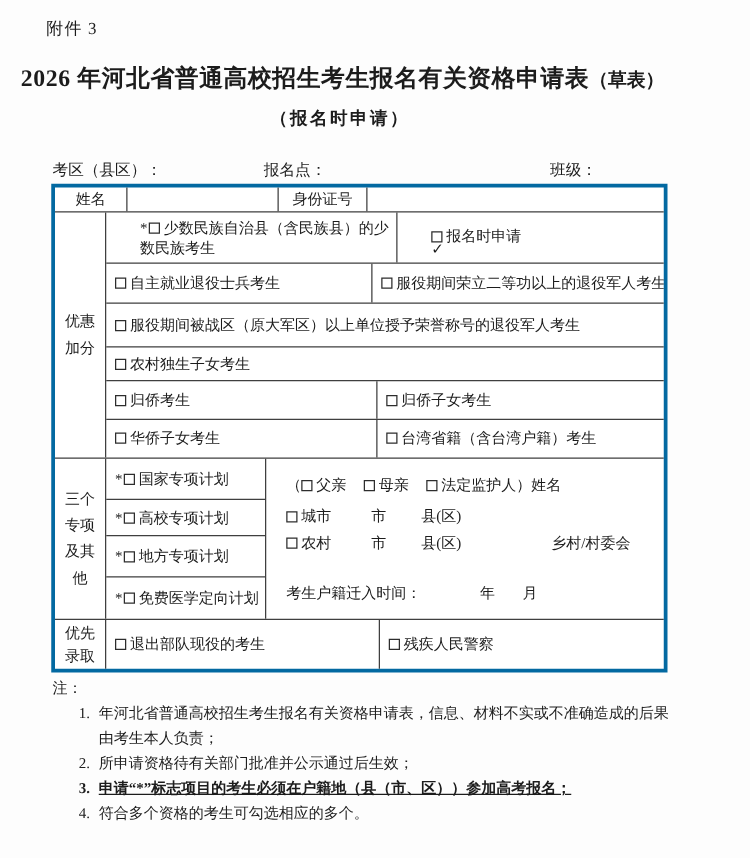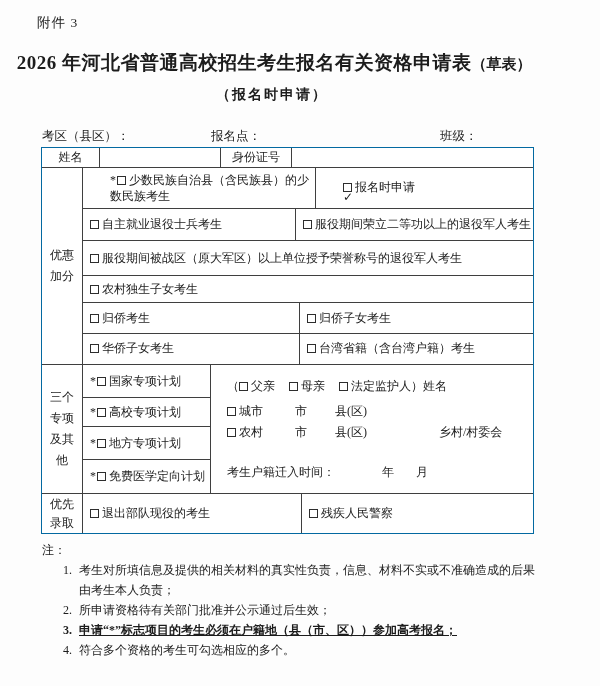--- a/index.html
+++ b/index.html
@@ -17,21 +17,21 @@
   .title-suffix{font-size:15px;}
   .subtitle{left:0;top:86px;width:544px;text-align:center;font-weight:700;font-size:14px;letter-spacing:2px;}
   .meta-row{left:0;top:128px;width:600px;height:16px;font-size:12.5px;text-decoration:underline;}
   .meta-area{position:absolute;left:42px;top:0;}
   .meta-point{position:absolute;left:211px;top:0;}
   .meta-class{position:absolute;left:410px;top:0;margin-left:30px;}
 
   
   .tbl{
     left:41px;top:147px;width:493px;
-    border:1px solid #0369a1;box-sizing:border-box;
+    border:3px solid #0369a1;box-sizing:border-box;
     background:#fff;
   }
   .tbl *{box-sizing:border-box;}
   .row{display:flex;}
   .bb{border-bottom:1px solid #3f3f3f;}
   .br{border-right:1px solid #3f3f3f;}
   .bt{border-top:1px solid #3f3f3f;}
   .cell{padding-left:7px;overflow:hidden;white-space:nowrap;}
   .cell.wrap{white-space:normal;}
   .center{display:flex;align-items:center;justify-content:center;padding-left:0;}
@@ -196,21 +196,21 @@
         <div class="cell flex1 lh39"><span class="cb"></span><span>残疾人民警察</span></div>
       </div>
     </div>
   </div>
 </div>
 
 <div class="abs notes">
   <div class="notes-label">注：</div>
   <div class="note">
     <span class="num">1.</span>
-    <span class="txt">考生对所填信息及提供的相关材料的真实性负责，信息、材料不实或不准确造成的后果由考生本人负责；</span>
+    <span class="txt">年河北省普通高校招生考生报名有关资格申请表，信息、材料不实或不准确造成的后果由考生本人负责；</span>
   </div>
   <div class="note">
     <span class="num">2.</span>
     <span class="txt">所申请资格待有关部门批准并公示通过后生效；</span>
   </div>
   <div class="note strong">
     <span class="num">3.</span>
     <span class="txt">申请“*”标志项目的考生必须在户籍地（县（市、区））参加高考报名；</span>
   </div>
   <div class="note">

